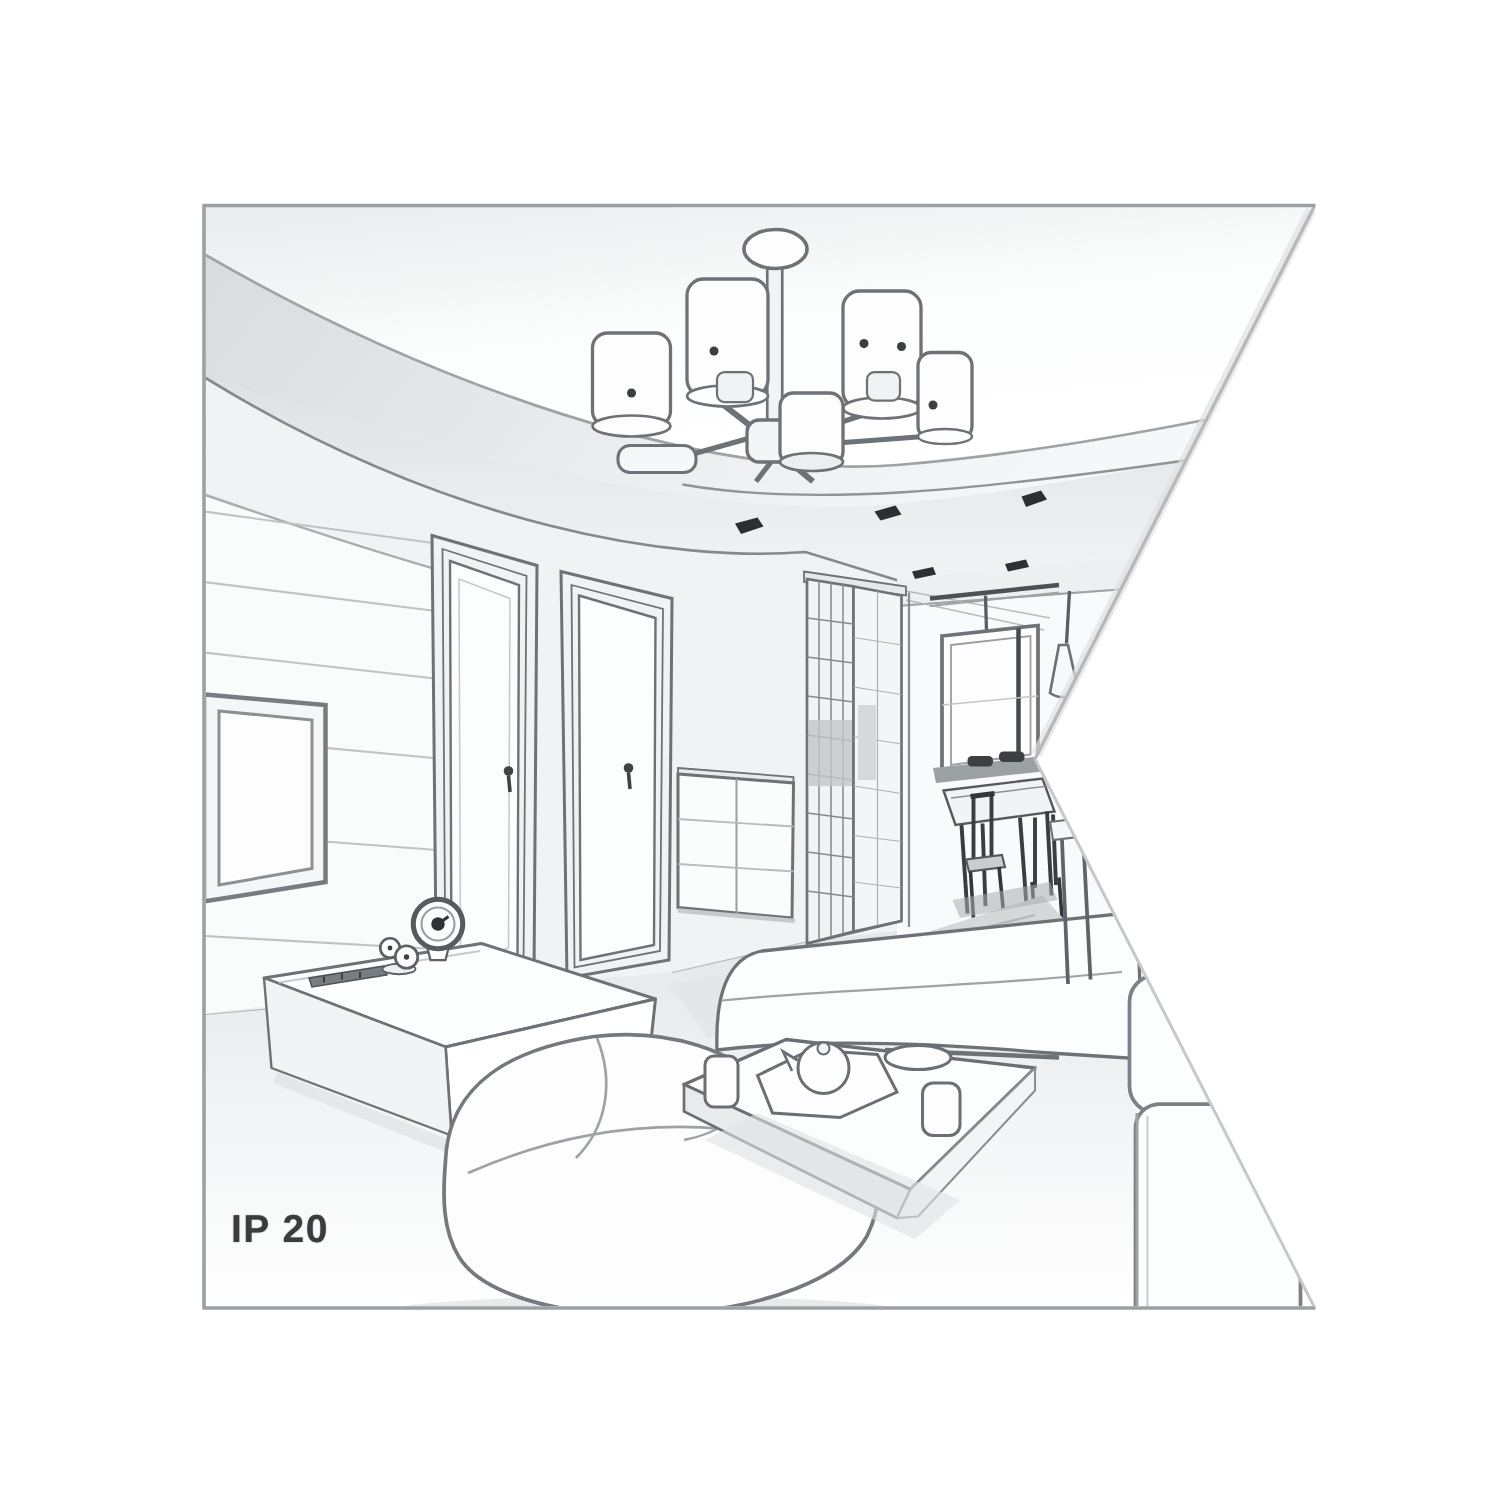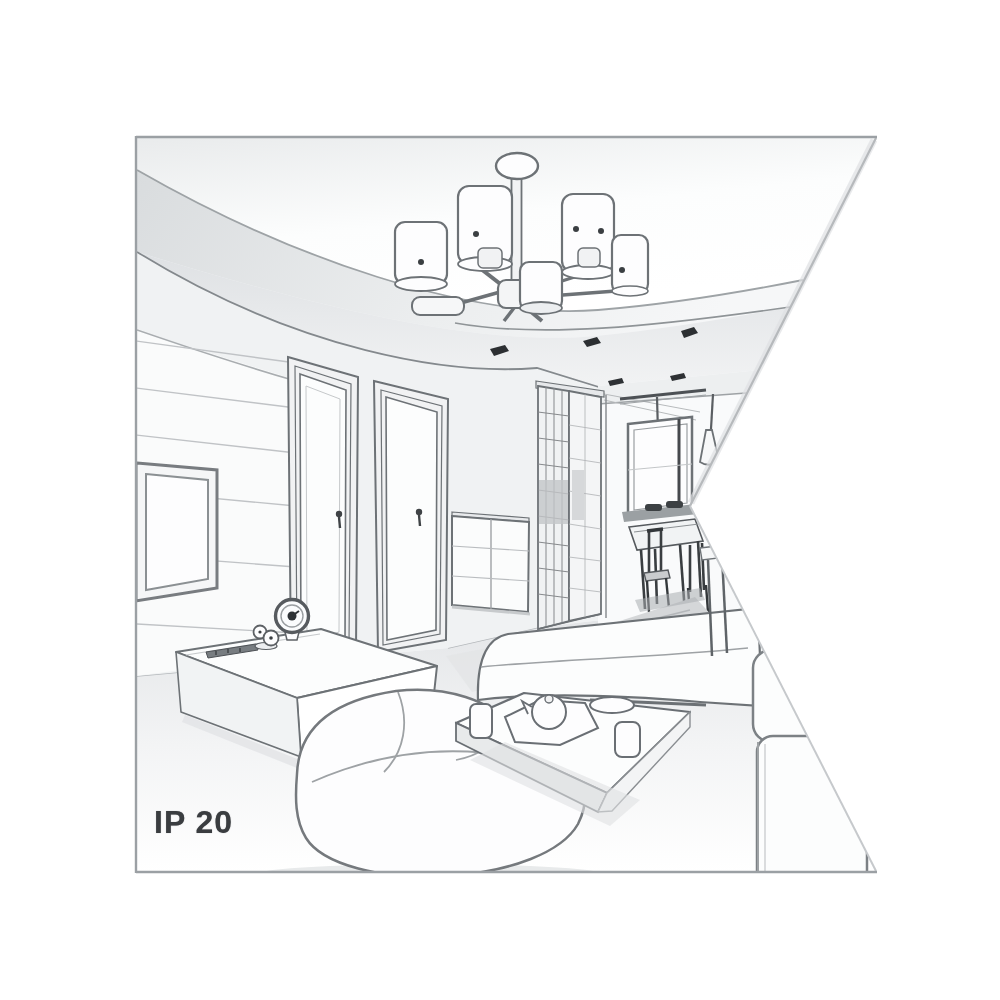--- a/index.html
+++ b/index.html
@@ -2,21 +2,21 @@
 <html><head>
 <meta charset="utf-8">
 <style>
   html,body{margin:0;padding:0;background:#ffffff;}
   body{width:1000px;height:1000px;position:relative;font-family:"Liberation Sans",sans-serif;}
   .stage{position:absolute;inset:0;background:#ffffff;overflow:hidden;}
   svg.scene{position:absolute;left:0;top:0;filter:blur(0.45px);}
   .ip-badge{
     position:absolute;left:154px;top:804px;
     font-family:"Liberation Sans",sans-serif;
-    font-size:32px;font-weight:bold;color:#3a3d40;
+    font-size:26px;font-weight:bold;color:#3a3d40;
     letter-spacing:1px;
     text-shadow:0 0 0.8px rgba(60,63,66,.65);
   }
 </style>
 </head>
 <body>
 
 <div class="stage">
   <svg class="scene" width="1000" height="1000" viewBox="0 0 1000 1000">
     <defs>

